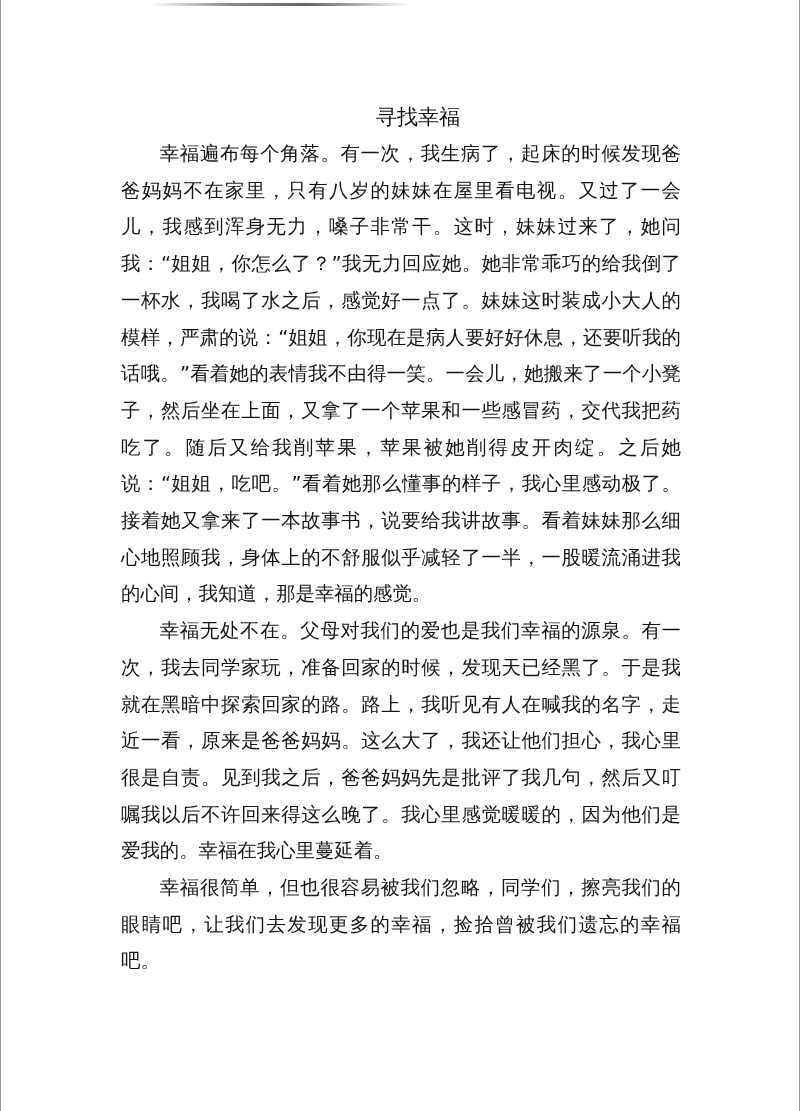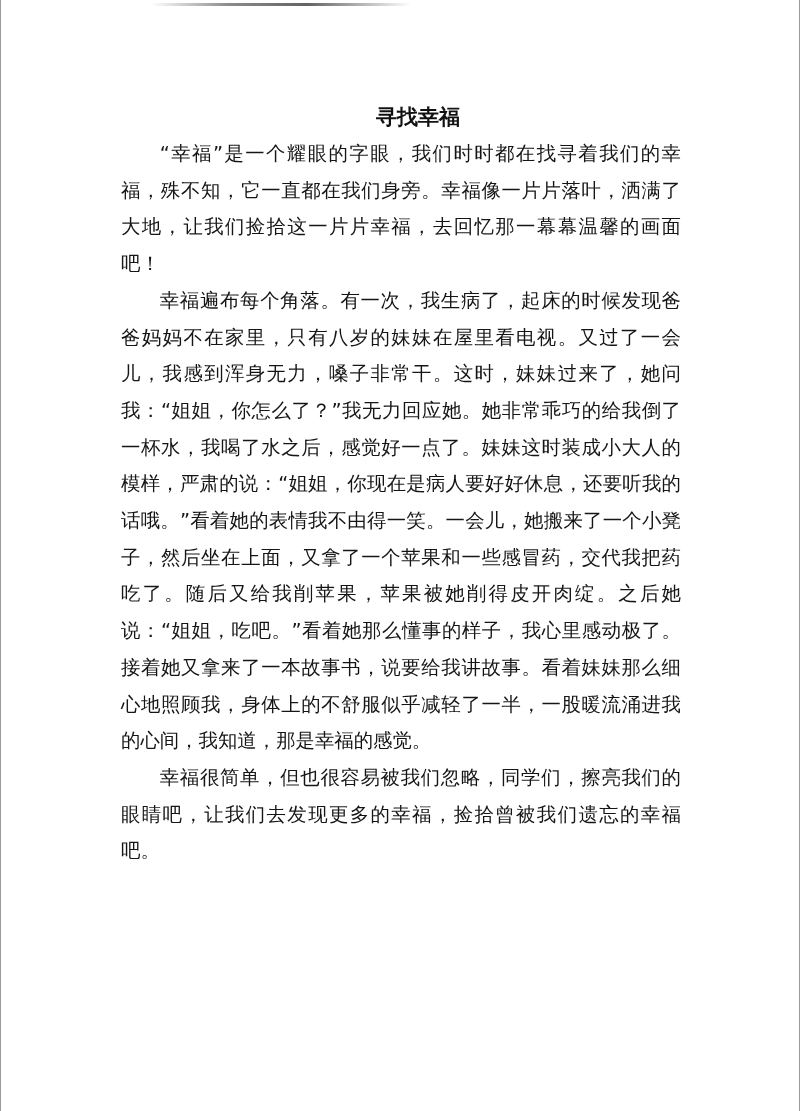--- a/index.html
+++ b/index.html
@@ -44,21 +44,21 @@
       line-height: 60px;
       color: #f28c38;
       text-shadow: 0 0 3px rgba(242,140,56,0.35);
       white-space: nowrap;
     }
     .subtitle {
       position: absolute;
       left: 375px;
       top: 103px;
       font-size: 21px;
-      font-weight: bold;
+      font-weight: normal;
       line-height: 28px;
       color: #111111;
       white-space: nowrap;
     }
     .body-text {
       position: absolute;
       left: 120px;
       top: 136px;
       width: 560px;
       font-size: 19.4px;
@@ -73,17 +73,17 @@
   </style>
 </head>
 <body>
 
 <div class="page">
   <div class="top-shadow"></div>
 
   <div class="subtitle">寻找幸福</div>
 
   <div class="body-text">
-    <p class="para">“幸福”是一个耀眼的字眼，我们时时都在找寻着我们的幸福，殊不知，它一直都在我们身旁。幸福像一片片落叶，洒满了大地，让我们捡拾这一片片幸福，去回忆那一幕幕温馨的画面吧！</p>
     <p class="para">幸福遍布每个角落。有一次，我生病了，起床的时候发现爸爸妈妈不在家里，只有八岁的妹妹在屋里看电视。又过了一会儿，我感到浑身无力，嗓子非常干。这时，妹妹过来了，她问我：“姐姐，你怎么了？”我无力回应她。她非常乖巧的给我倒了一杯水，我喝了水之后，感觉好一点了。妹妹这时装成小大人的模样，严肃的说：“姐姐，你现在是病人要好好休息，还要听我的话哦。”看着她的表情我不由得一笑。一会儿，她搬来了一个小凳子，然后坐在上面，又拿了一个苹果和一些感冒药，交代我把药吃了。随后又给我削苹果，苹果被她削得皮开肉绽。之后她说：“姐姐，吃吧。”看着她那么懂事的样子，我心里感动极了。接着她又拿来了一本故事书，说要给我讲故事。看着妹妹那么细心地照顾我，身体上的不舒服似乎减轻了一半，一股暖流涌进我的心间，我知道，那是幸福的感觉。</p>
+    <p class="para">幸福无处不在。父母对我们的爱也是我们幸福的源泉。有一次，我去同学家玩，准备回家的时候，发现天已经黑了。于是我就在黑暗中探索回家的路。路上，我听见有人在喊我的名字，走近一看，原来是爸爸妈妈。这么大了，我还让他们担心，我心里很是自责。见到我之后，爸爸妈妈先是批评了我几句，然后又叮嘱我以后不许回来得这么晚了。我心里感觉暖暖的，因为他们是爱我的。幸福在我心里蔓延着。</p>
     <p class="para">幸福很简单，但也很容易被我们忽略，同学们，擦亮我们的眼睛吧，让我们去发现更多的幸福，捡拾曾被我们遗忘的幸福吧。</p>
   </div>
 </div>
 
 </body></html>

